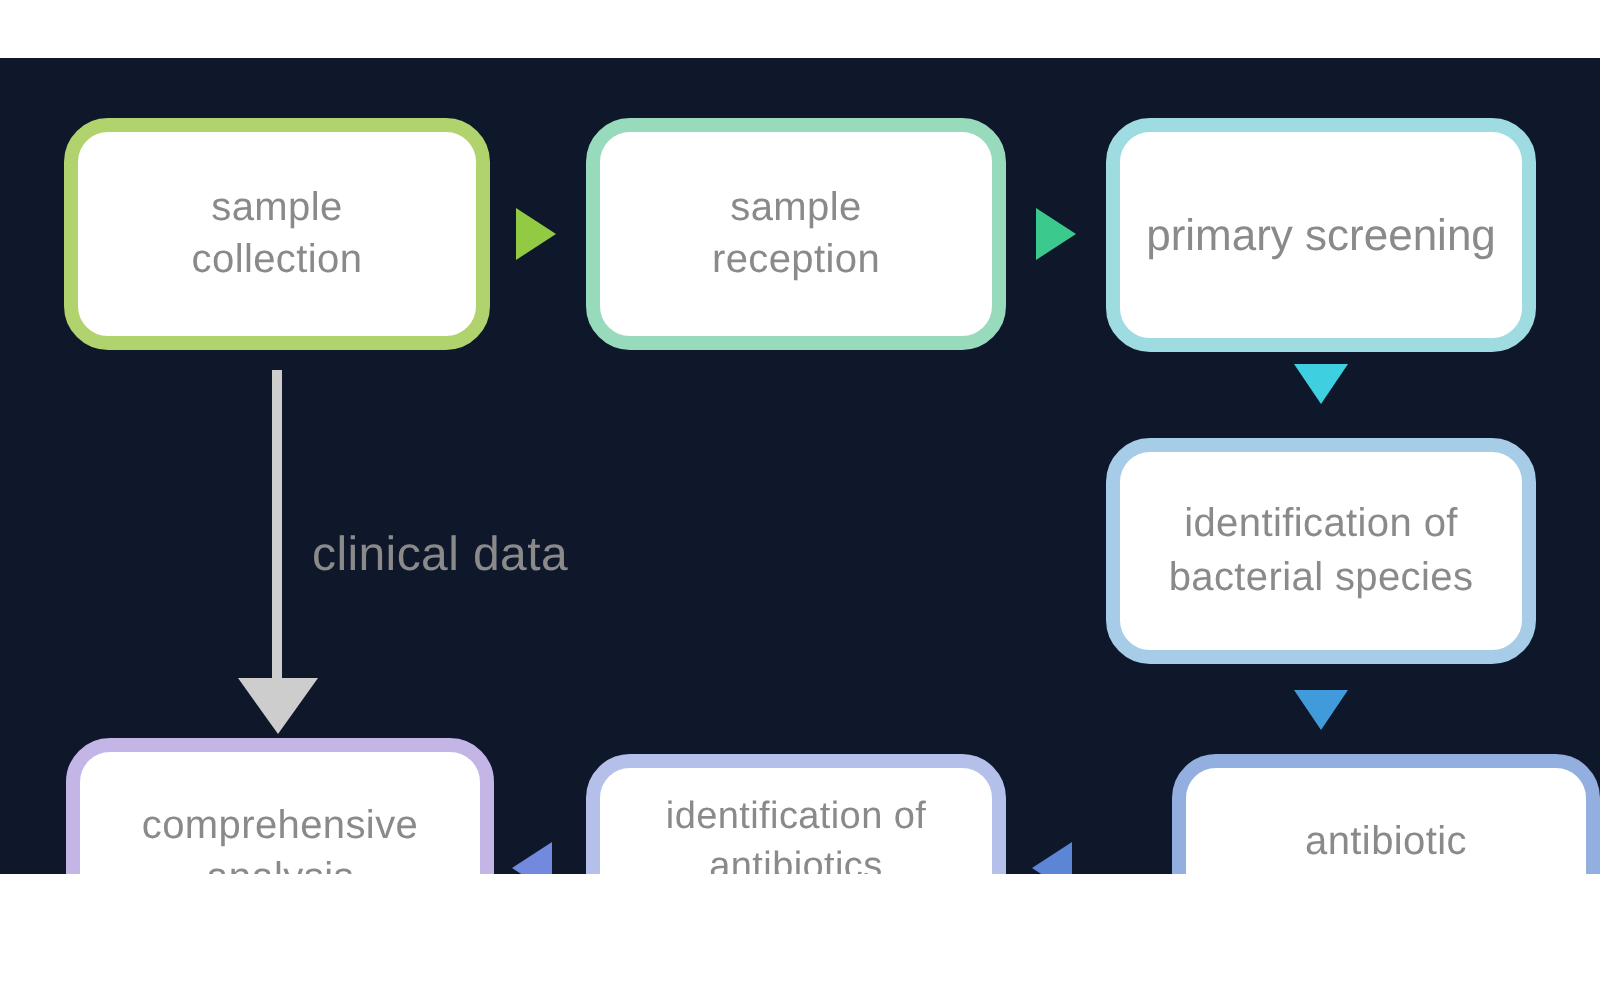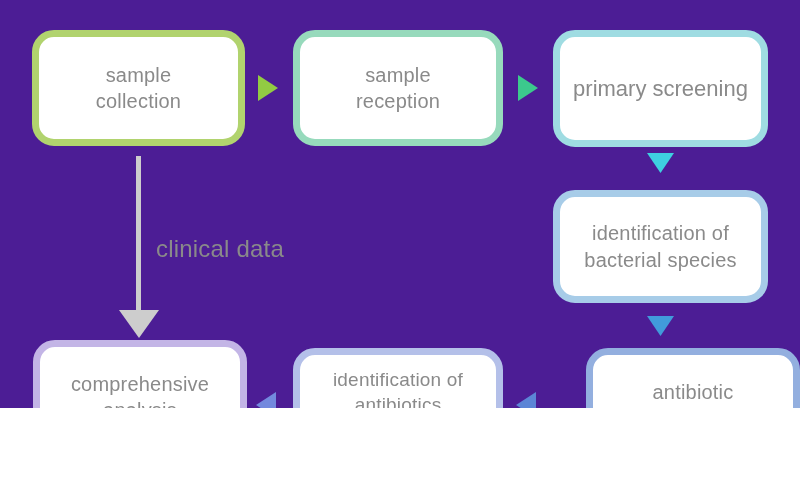--- a/index.html
+++ b/index.html
@@ -1,17 +1,17 @@
 <!DOCTYPE html>
 <html><head>
 <meta charset="utf-8">
 <style>
   html,body{margin:0;padding:0;background:#ffffff;}
   body{font-family:"Liberation Sans","DejaVu Sans",sans-serif;}
-  .canvas{position:relative;width:800px;height:408px;background:#4c1d95;overflow:hidden;}
+  .canvas{position:relative;width:800px;height:408px;background:#0f172a;overflow:hidden;margin-top:29px;}
   .node{
     position:absolute;
     box-sizing:border-box;
     border:7px solid #ccc;
     border-radius:22px;
     background:#ffffff;
     display:flex;
     flex-direction:column;
     align-items:center;
     justify-content:center;

